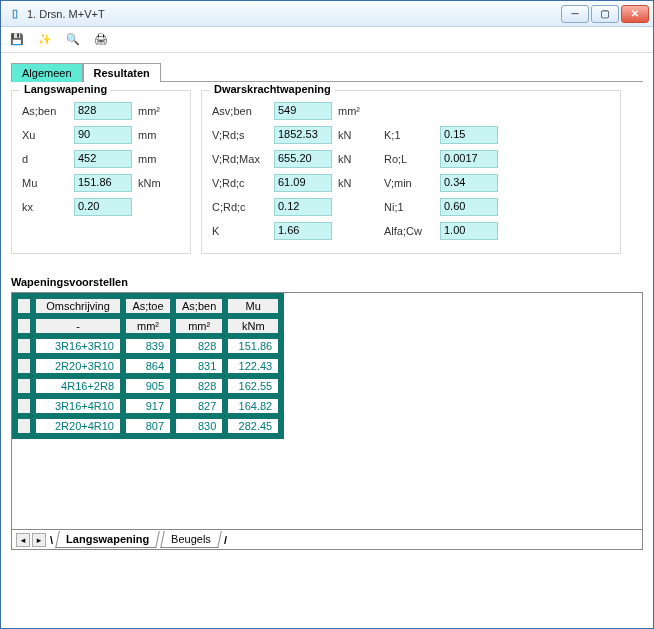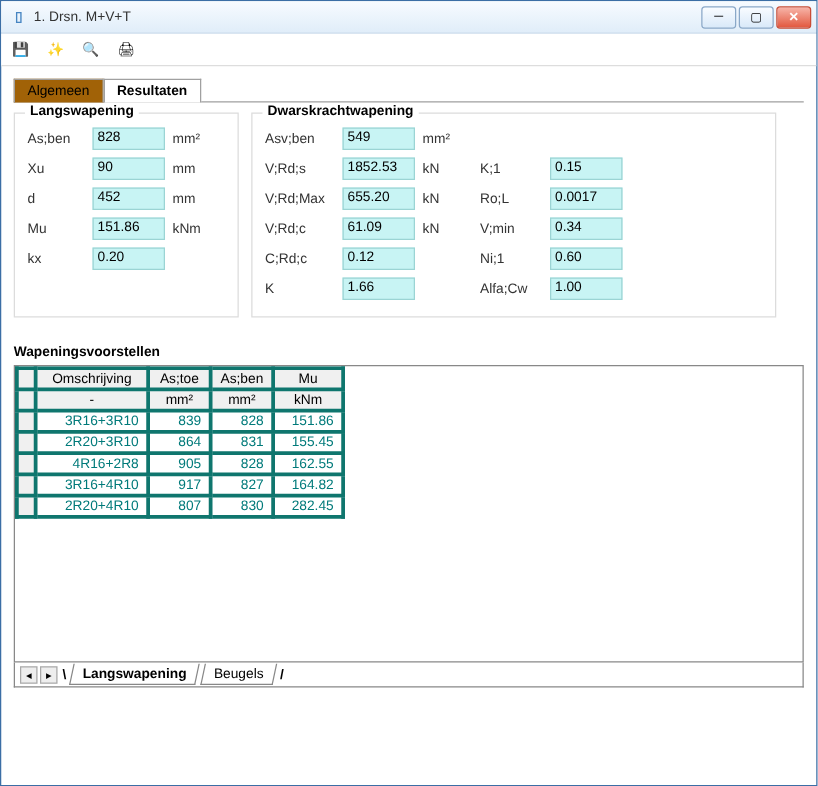--- a/index.html
+++ b/index.html
@@ -8,37 +8,37 @@
   .titlebar { height: 26px; background: linear-gradient(#f7fbff,#e0edf9); border-bottom: 1px solid #bcd2e8; display: flex; align-items: center; padding: 0 4px 0 6px; }
   .titlebar .icon { width: 16px; height: 16px; margin-right: 4px; display:flex;align-items:center;justify-content:center;color:#4785c2;font-weight:bold;}
   .titlebar .title { flex:1; color:#333; }
   .titlebar .winbtns { display:flex; gap:2px; }
   .winbtn { width:28px; height:18px; border:1px solid #8aa8c8; border-radius:3px; background:linear-gradient(#f9fcff,#d9e9f9); display:flex;align-items:center;justify-content:center; font-size:10px; }
   .winbtn.close { background:linear-gradient(#f7b4a8,#e2583f); border-color:#c94d36;color:#fff;font-weight:bold; }
   .toolbar { height: 26px; background:#fff; border-bottom:1px solid #ddd; display:flex; align-items:center; gap:8px; padding:0 6px; }
   .tbtn { width:20px; height:20px; display:flex;align-items:center;justify-content:center;border:1px solid transparent; }
   .content { padding: 4px 10px 8px 10px; }
   .tabs { display:flex; align-items:flex-end; height:22px; margin-top:2px;}
-  .tab { padding:3px 10px; border:1px solid #a0a0a0; border-bottom:none; background:#a16207; margin-right:0px; position:relative; top:1px;}
+  .tab { padding:3px 10px; border:1px solid #a0a0a0; border-bottom:none; background:#5eead4; margin-right:0px; position:relative; top:1px;}
   .tab.active { font-weight:bold; background:#fff; }
   .tabline { border-bottom:1px solid #a0a0a0; }
   .panels { display:flex; gap:10px; margin-top:8px; }
   .groupbox { border:1px solid #dcdcdc; padding:8px 10px 10px 10px; position:relative; }
   .groupbox .gtitle { position:absolute; top:-8px; left:8px; background:#fff; padding:0 4px; font-weight:bold; }
   .formrow { display:flex; align-items:center; height:24px; }
   .formrow .lbl { width:52px; color:#333; }
   .formrow .fld { width:58px; height:18px; background:#c8f4f4; border:1px solid #9bd4d4; color:#000; padding:1px 3px; text-align:left;margin-right:6px;}
   .formrow .unit { width:32px; color:#333;}
   .gb-long { width:180px; }
   .gb-dwars { width:420px; }
   .dwars-cols { display:flex; gap:14px;}
   .sectiontitle { font-weight:bold; margin-top:22px; margin-bottom:4px;}
   .tablewrap { border:1px solid #888; background:#fff; height:238px; overflow:hidden;}
   table.data { border-collapse:collapse;}
-  table.data th, table.data td { border:3px solid #0f766e; padding:1px 6px; text-align:right; height:17px;}
+  table.data th, table.data td { border:6px solid #0f766e; padding:1px 6px; text-align:right; height:17px;}
   table.data th { background:#f0f0f0; font-weight:normal; text-align:center;}
   table.data td.desc { text-align:right; color:#007a7a; width:90px;}
   table.data td.rowh { background:#f0f0f0; width:14px;}
   table.data td.val { color:#007a7a; width:50px;}
   .bottomtabs { display:flex; align-items:center; height:20px; border:1px solid #888; border-top:none; padding-left:4px;}
   .navbtn { width:14px; height:14px; border:1px solid #aaa; background:#eee; display:flex;align-items:center;justify-content:center;font-size:9px;margin-right:2px;}
   .btab { padding:2px 8px; border:1px solid #888;border-top:none; background:#fff; margin-left:4px;font-weight:bold; transform: skewX(-12deg);}
   .btab span { display:inline-block; transform: skewX(12deg);}
   .btab.inactive { font-weight:normal;}
 </style>
@@ -194,21 +194,21 @@
               <td class="desc">3R16+3R10</td>
               <td class="val">839</td>
               <td class="val">828</td>
               <td class="val">151.86</td>
             </tr>
             <tr>
               <td class="rowh"></td>
               <td class="desc">2R20+3R10</td>
               <td class="val">864</td>
               <td class="val">831</td>
-              <td class="val">155.45</td>
+              <td class="val">122.43</td>
             </tr>
             <tr>
               <td class="rowh"></td>
               <td class="desc">4R16+2R8</td>
               <td class="val">905</td>
               <td class="val">828</td>
               <td class="val">162.55</td>
             </tr>
             <tr>
               <td class="rowh"></td>

